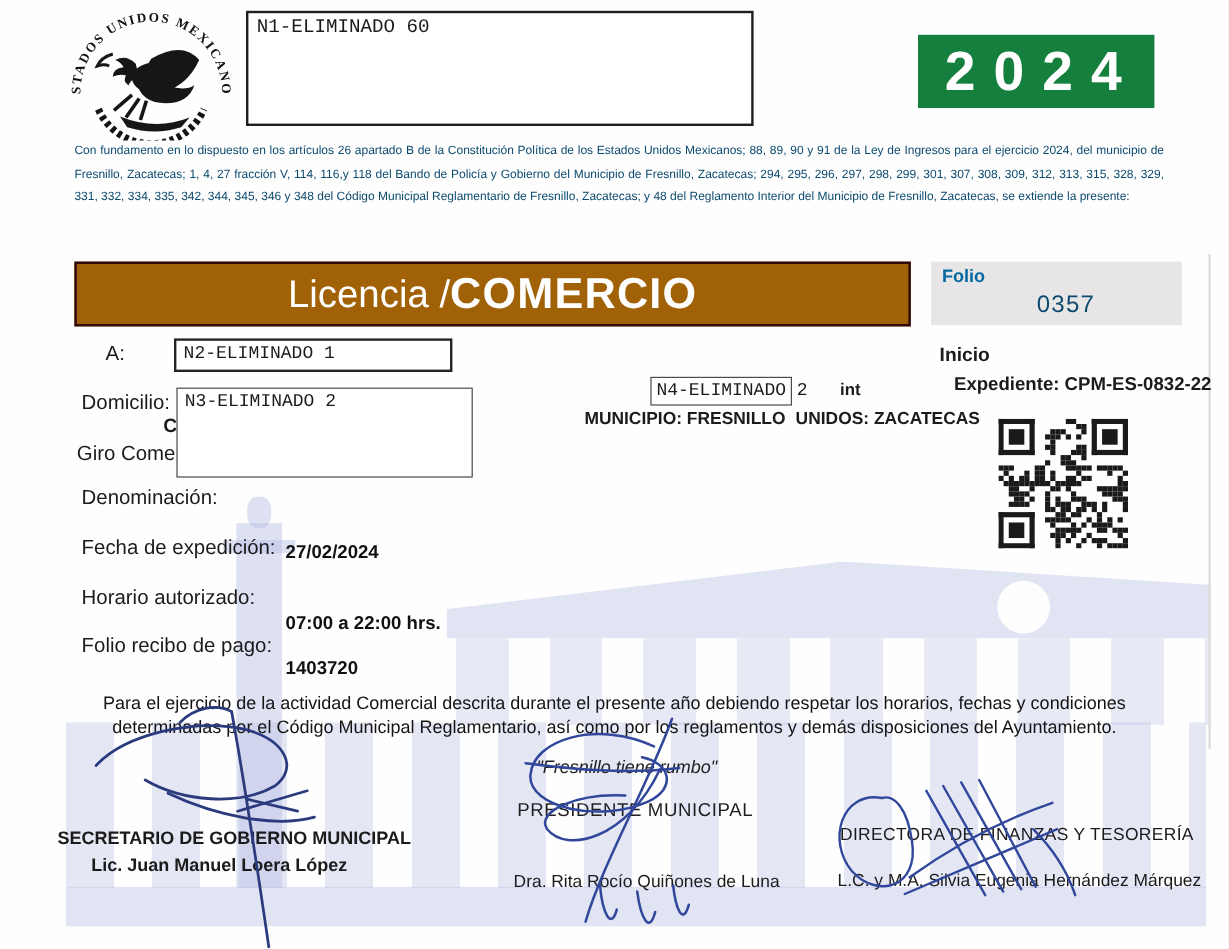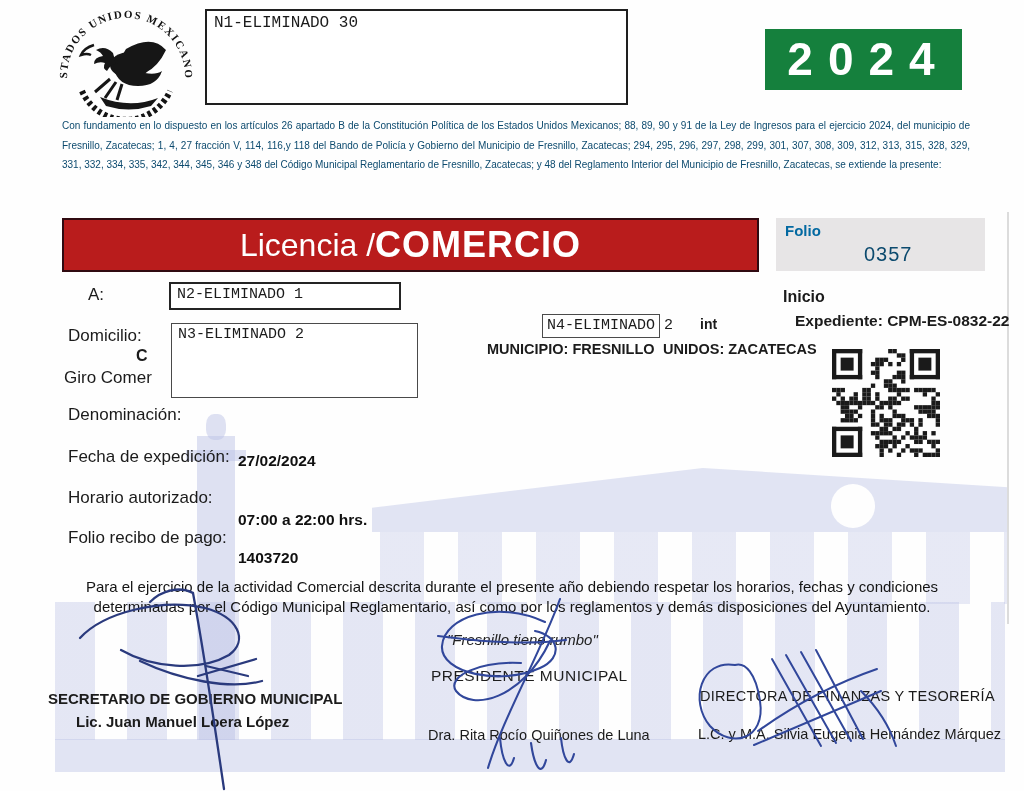--- a/index.html
+++ b/index.html
@@ -24,32 +24,32 @@
   .seal{left:50px;top:5px;width:152px;height:112px;z-index:10;}
   .name-box{left:205px;top:9px;width:423px;height:96px;border:2px solid #1f1f1f;z-index:10;
      font-family:"Liberation Mono",monospace;font-size:16px;padding:3px 7px;box-sizing:border-box;background:#fff;}
   .year-box{left:765px;top:29px;width:197px;height:61px;background:#15803d;z-index:10;
      color:#fff;font-size:46px;font-weight:800;letter-spacing:15px;text-align:center;line-height:61px;
      padding-left:10px;box-sizing:border-box;}
   
   .legal{left:62px;top:116px;width:908px;z-index:10;font-size:10px;line-height:19.5px;
      text-align:justify;color:#0c4a6e;}
   
-  .banner{left:62px;top:218px;width:697px;height:54px;background:#b91c1c;border:2px solid #300a11;
+  .banner{left:62px;top:218px;width:697px;height:54px;background:#a16207;border:2px solid #300a11;
      box-sizing:border-box;z-index:10;display:flex;align-items:center;justify-content:center;}
   .banner .t1{color:#fff;font-size:32px;font-weight:500;}
   .banner .t2{color:#fff;font-size:36px;font-weight:800;letter-spacing:1px;}
   .folio-box{left:776px;top:218px;width:209px;height:53px;background:#e7e5e6;z-index:10;}
   .folio-box .fl{position:absolute;left:9px;top:4px;font-weight:700;font-size:15px;color:#0369a1;}
   .folio-box .fn{position:absolute;left:88px;top:25px;font-size:20px;color:#0c4a6e;letter-spacing:1px;}
   
   .lbl{z-index:10;font-size:17px;}
   .blb{z-index:12;font-weight:700;font-size:14.5px;}
   .mono-box{border:2px solid #242424;background:#fff;z-index:14;font-family:"Liberation Mono",monospace;
-     font-size:15px;padding:2px 6px;box-sizing:border-box;white-space:nowrap;margin-left:24px;}
+     font-size:15px;padding:2px 6px;box-sizing:border-box;white-space:nowrap;}
   .thin{border-width:1.5px;border-color:#4a4a4a;}
   .n4wrap{left:542px;top:314px;width:118px;height:24px;border:1.5px solid #4a4a4a;z-index:12;
      font-family:"Liberation Mono",monospace;font-size:15px;line-height:21px;padding-left:4px;
      box-sizing:border-box;white-space:nowrap;overflow:visible;background:transparent;}
   .bval{z-index:10;font-weight:700;font-size:15.5px;color:#101010;}
   .qr{left:832px;top:349px;width:108px;height:108px;z-index:10;}
   
   .footerpara{left:40px;top:577px;width:944px;text-align:center;font-size:15px;line-height:20px;
      color:#141414;z-index:10;}
   .sig-svg{left:0;top:0;width:1024px;height:791px;z-index:40;pointer-events:none;}
@@ -88,21 +88,21 @@
     <g fill="#161616">
       <ellipse cx="80" cy="60" rx="20" ry="13"></ellipse>
       <path d="M 63,48 q -8,-8 -17,-3 q 5,2 7,6 q -9,1 -9,8 q 6,-3 11,-1 q -3,5 2,8 q 3,-6 9,-7 z"></path>
       <path d="M 76,44 q 26,-15 40,1 q -8,17 -21,23 q 11,2 17,-2 q -5,15 -24,15 q -20,0 -24,-17 z"></path>
       <path d="M 44,40 q -10,3 -13,10 q 6,-2 10,0" stroke="#161616" stroke-width="2.5" fill="none"></path>
       <path d="M 60,74 L 45,87 M 66,77 L 55,93 M 72,79 L 67,95" stroke="#161616" stroke-width="3"></path>
       <path d="M 50,92 q 30,12 58,1 l -7,8 q -22,7 -45,0 z"></path>
     </g>
   </svg>
 
-  <div class="abs name-box">N1-ELIMINADO 30</div>
+  <div class="abs name-box">N1-ELIMINADO 60</div>
 
   <div class="abs year-box">2024</div>
 
   <div class="abs legal">Con fundamento en lo dispuesto en los artículos 26 apartado B de la Constitución Política de los Estados Unidos Mexicanos; 88, 89, 90 y 91 de la Ley de Ingresos para el ejercicio 2024, del municipio de Fresnillo, Zacatecas; 1, 4, 27 fracción V, 114, 116,y 118 del Bando de Policía y Gobierno del Municipio de Fresnillo, Zacatecas; 294, 295, 296, 297, 298, 299, 301, 307, 308, 309, 312, 313, 315, 328, 329, 331, 332, 334, 335, 342, 344, 345, 346 y 348 del Código Municipal Reglamentario de Fresnillo, Zacatecas; y 48 del Reglamento Interior del Municipio de Fresnillo, Zacatecas, se extiende la presente:</div>
 
   <div class="abs banner">
     <span class="t1">Licencia /</span>
       <span class="t2">COMERCIO</span>
   </div>
   <div class="abs folio-box">

